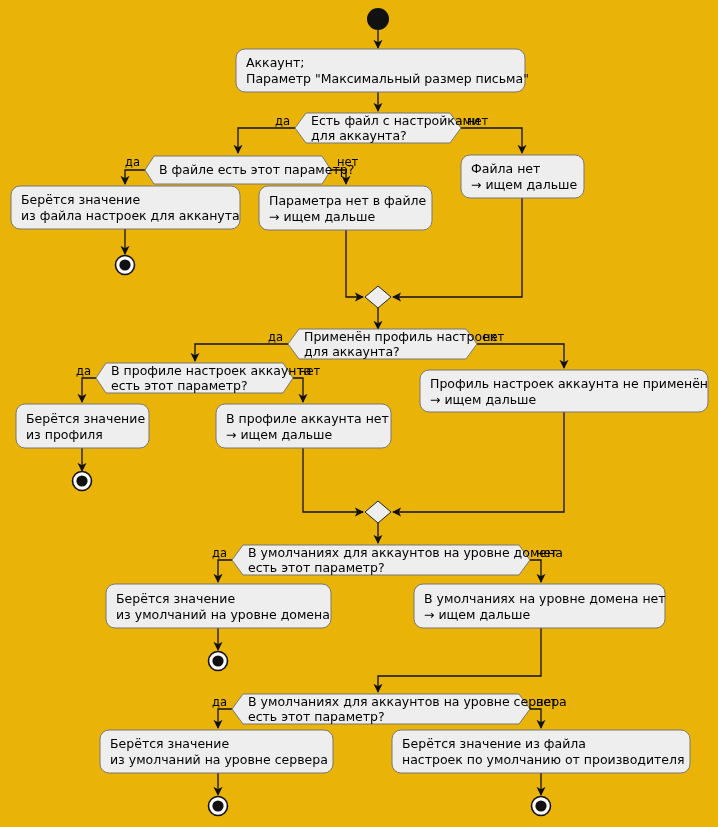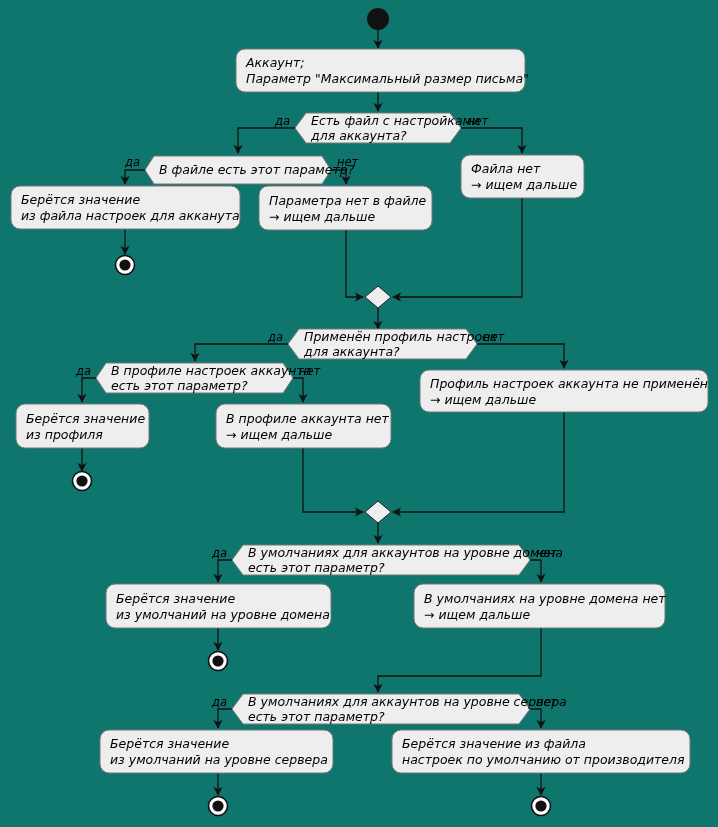--- a/index.html
+++ b/index.html
@@ -7,23 +7,22 @@
     padding: 0;
     background: #ffffff;
   }
   body {
     font-family: "DejaVu Sans", sans-serif;
   }
   #diagram-root {
     position: relative;
     width: 718px;
     height: 827px;
-    background: #0f766e;
+    background: #eab308;
     overflow: hidden;
-    font-style: italic;
   }
   svg#flow {
     position: absolute;
     left: 0;
     top: 0;
     width: 718px;
     height: 827px;
   }
   .node-box {
     fill: #eeeeee;

